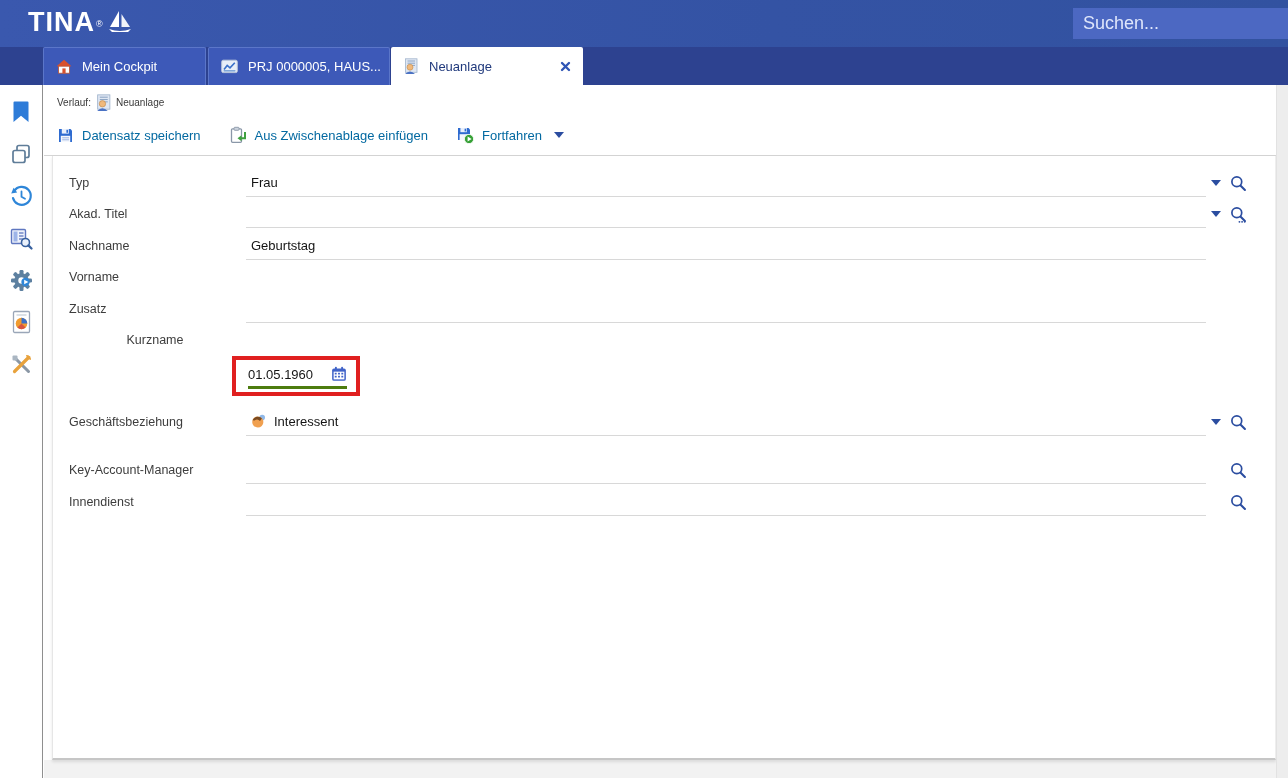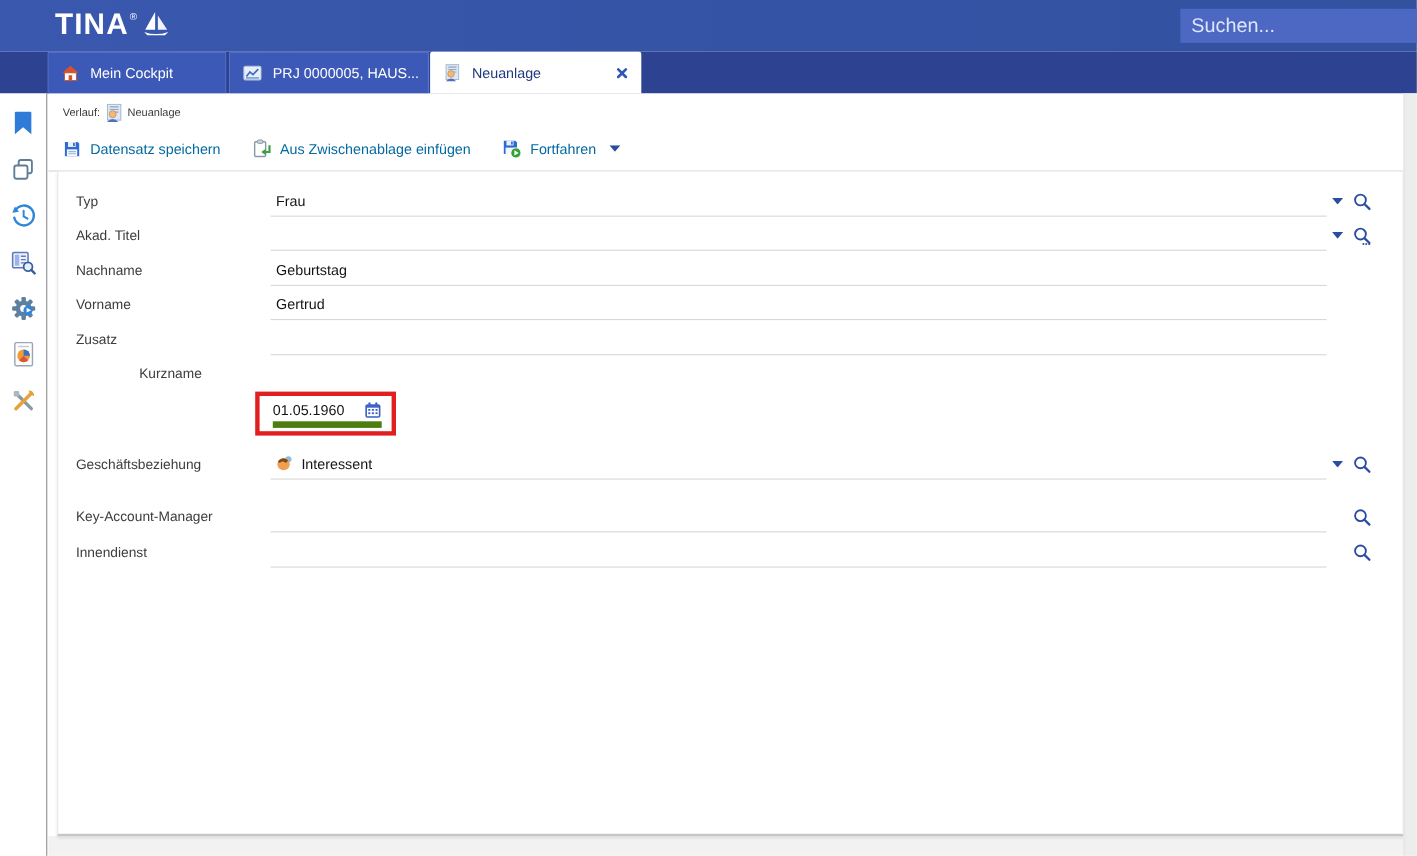--- a/index.html
+++ b/index.html
@@ -2,21 +2,21 @@
 <html><head>
 <meta charset="utf-8">
 <style>
   * { margin:0; padding:0; box-sizing:border-box; }
   html,body { width:1288px; height:778px; overflow:hidden;
     font-family:"Liberation Sans","DejaVu Sans",sans-serif; background:#fff; }
 
   
   .header { position:absolute; left:0; top:0; width:1288px; height:47px;
     background:linear-gradient(90deg,#3a58ae 0%,#3453a4 60%,#3252a0 100%); }
-  .logo { position:absolute; left:28px; top:7px; display:flex; align-items:flex-start; color:#fff;margin-left:22px; }
+  .logo { position:absolute; left:28px; top:7px; display:flex; align-items:center; color:#fff; }
   .logo-text { font-size:27px; font-weight:bold; letter-spacing:1px; line-height:30px; }
   .logo-reg { font-size:9px; margin-top:3px; margin-left:1px; }
   .logo-sail { margin-left:4px; margin-top:2px; }
   .search-box { position:absolute; right:0; top:8px; width:215px; height:31px;
     background:#4c68c2; border:none; color:#e8edff; font-size:18px; padding:0 10px;
     font-family:"Liberation Sans",sans-serif; }
   .search-box::placeholder { color:#dfe6fb; opacity:1; }
 
   
   .tabbar { position:absolute; left:0; top:47px; width:1288px; height:38px; background:#2d4290; }
@@ -60,21 +60,21 @@
   .ficons { position:absolute; right:28px; top:0; height:28px; display:flex;
     align-items:center; gap:9px; }
   .r1 { top:13px; }  .r2 { top:44px; }  .r3 { top:76px; }  .r4 { top:107px; }
   .r5 { top:139px; } .r6 { top:170px;text-align:center; } .r7 { top:202px; height:38px; }
   .r8 { top:252px; } .r9 { top:300px; } .r10 { top:332px; }
 
   
   .hl-box { position:absolute; left:179px; top:-2px; width:128px; height:40px;
     border:4px solid #e02020; background:#fff; }
   .date-field { position:absolute; left:12px; right:9px; top:2px; height:27px;
-    border-bottom:6px solid #4d7c0f; display:flex; align-items:center; }
+    border-bottom:3px solid #4d7c0f; display:flex; align-items:center; }
   .date-text { font-size:13px; color:#141414; }
   .date-cal { margin-left:auto; display:flex; align-items:center; }
 
   svg { display:block; }
 </style>
 </head>
 <body>
 
 <div class="header">
   <div class="logo">
@@ -320,23 +320,20 @@
 
     <div class="frow r3">
       <span class="flabel">Nachname</span>
       <div class="fvalue">
         <span>Geburtstag</span>
       </div>
     </div>
 
     <div class="frow r4">
       <span class="flabel">Vorname</span>
-      <div class="fvalue">
-        <span>Gertrud</span>
-      </div>
     </div>
 
     <div class="frow r5">
       <span class="flabel">Zusatz</span>
       <div class="fvalue">
         <span></span>
       </div>
     </div>
 
     <div class="frow r6">

